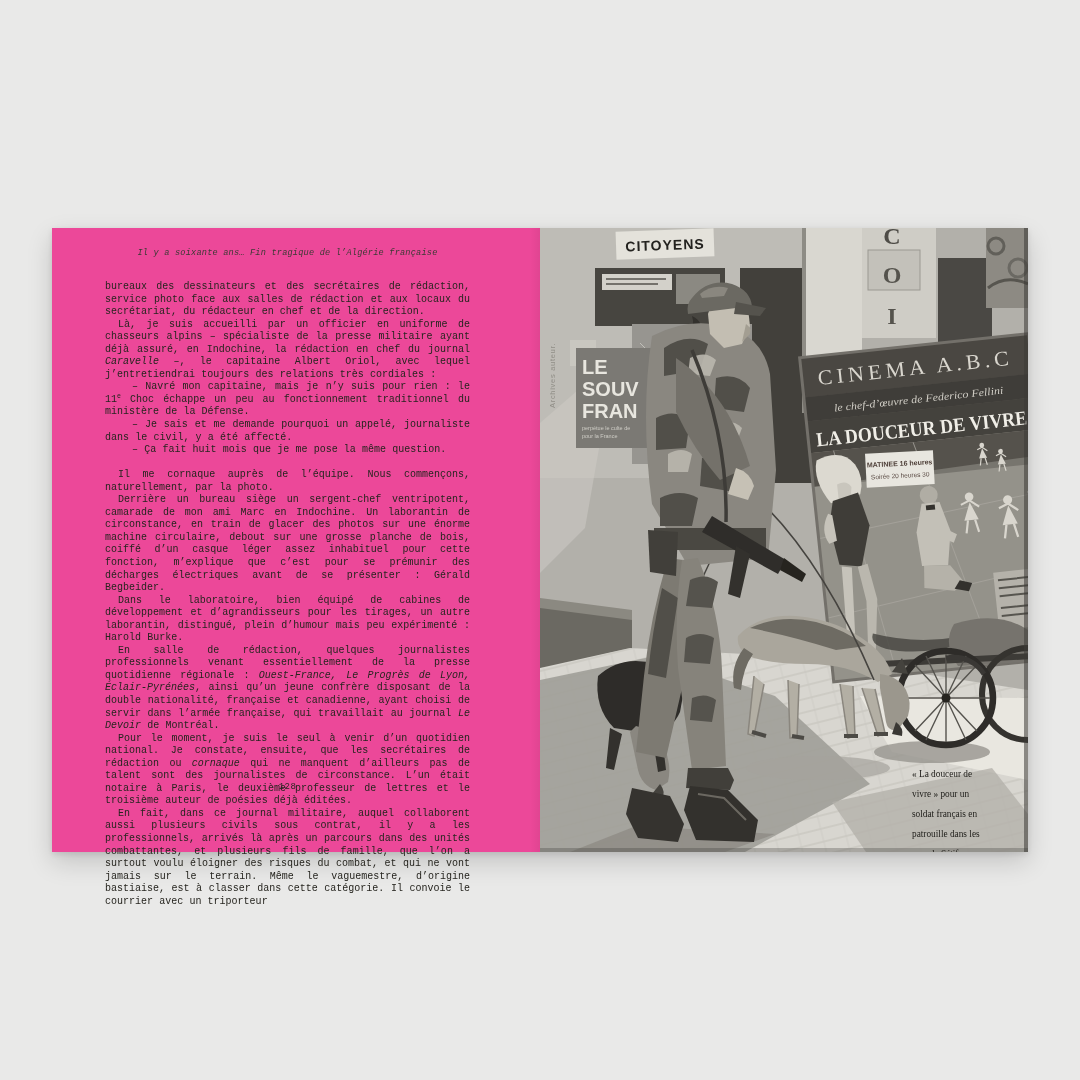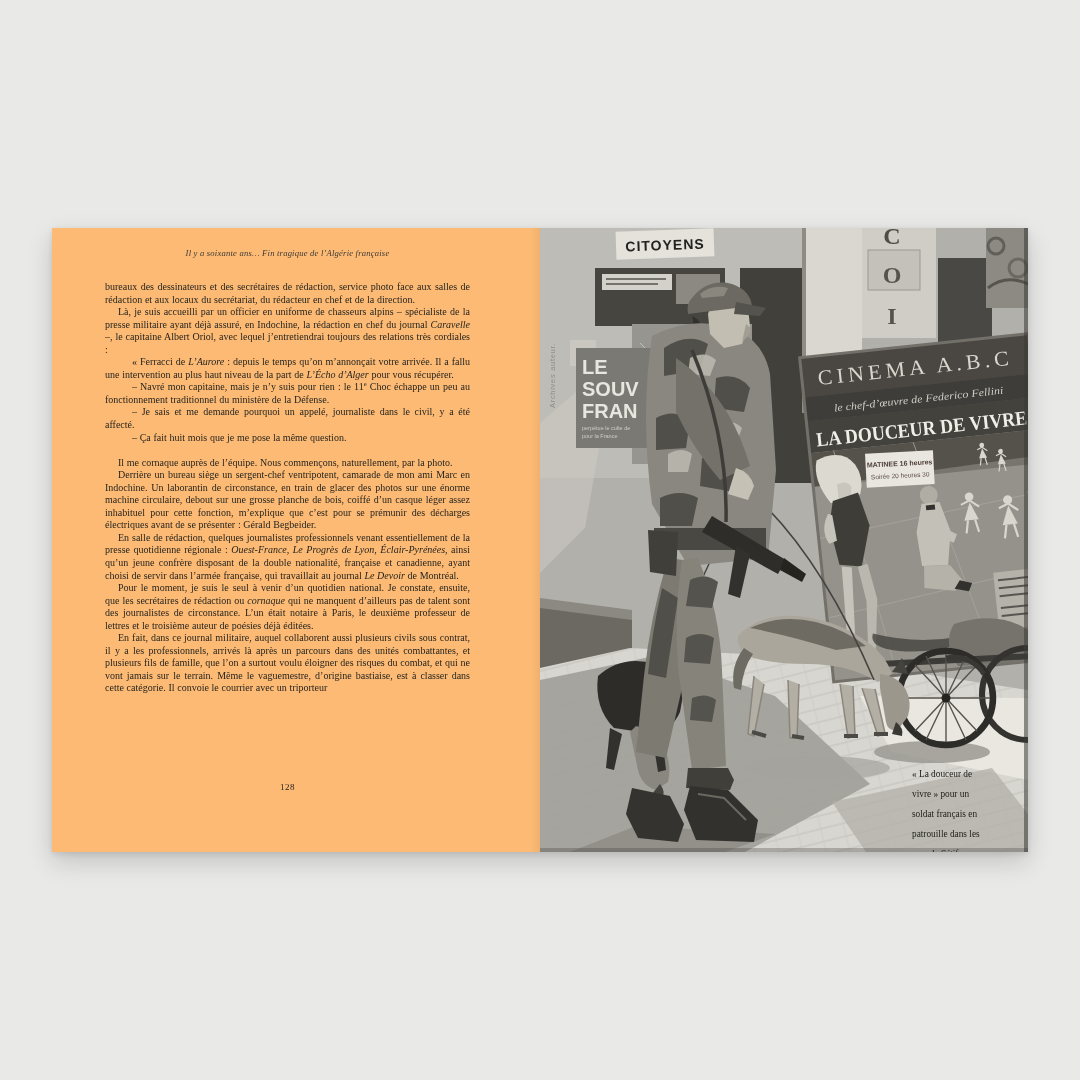--- a/index.html
+++ b/index.html
@@ -1,20 +1,20 @@
 <!DOCTYPE html>
 <html lang="fr"><head>
 <meta charset="utf-8">
 <style>
   html,body{margin:0;padding:0;background:#e9e9e8;}
   .stage{position:relative;width:1080px;height:1080px;background:#e9e9e8;overflow:hidden;
          font-family:"Liberation Serif",serif;}
   .spread{position:absolute;left:52px;top:228px;width:976px;height:624px;
           box-shadow:0 10px 24px rgba(0,0,0,.16), 0 2px 6px rgba(0,0,0,.10);}
-  .page-left{position:absolute;left:0;top:0;width:488px;height:624px;background:#fdba74;}
+  .page-left{position:absolute;left:0;top:0;width:488px;height:624px;background:#ec4899;font-family:Liberation Mono, monospace;}
   .page-left::after{content:"";position:absolute;right:0;top:0;width:10px;height:100%;
           background:linear-gradient(to right,rgba(0,0,0,0),rgba(0,0,0,.05));}
   .page-right{position:absolute;left:488px;top:0;width:488px;height:624px;background:#b9b7b1;overflow:hidden;}
 
   .text-col{position:absolute;left:53px;top:20px;width:365px;color:#26251f;}
   .running-head{text-align:center;font-style:italic;font-size:8.6px;letter-spacing:.2px;
           color:#3b3a34;margin-bottom:23px;white-space:nowrap;}
   .bodytext p{margin:0;text-align:justify;font-size:10px;line-height:12.55px;
           hyphens:auto;-webkit-hyphens:auto;word-spacing:.2px;}
   .bodytext .p-indent{text-indent:13px;}
@@ -38,26 +38,26 @@
 
 <div class="stage">
   <div class="spread">
 
     <div class="page-left">
       <div class="text-col">
         <div class="running-head">Il y a soixante ans… Fin tragique de l’Algérie française</div>
         <div class="bodytext">
             <p class="p-plain"><span>bureaux des dessinateurs et des secrétaires de rédaction, service photo face aux salles de rédaction et aux locaux du secrétariat, du rédacteur en chef et de la direction.</span></p>
             <p class="p-indent"><span>Là, je suis accueilli par un officier en uniforme de chasseurs alpins – spécialiste de la presse militaire ayant déjà assuré, en Indochine, la rédaction en chef du journal </span><i>Caravelle</i><span> –, le capitaine Albert Oriol, avec lequel j’entretiendrai toujours des relations très cordiales :</span></p>
-            <p class="p-dialog"><span>« Ferracci de </span><i>L’Aurore</i><span> : depuis le temps qu’on m’annonçait votre arrivée. Il a fallu une intervention au plus haut niveau de la part de </span><i>L’Écho d’Alger</i><span> pour vous récupérer.</span></p>
             <p class="p-dialog"><span>– Navré mon capitaine, mais je n’y suis pour rien : le 11</span><sup>e</sup><span> Choc échappe un peu au fonctionnement traditionnel du ministère de la Défense.</span></p>
             <p class="p-dialog"><span>– Je sais et me demande pourquoi un appelé, journaliste dans le civil, y a été affecté.</span></p>
             <p class="p-dialog"><span>– Ça fait huit mois que je me pose la même question.</span></p>
             <p class="p-indent p-gap"><span>Il me cornaque auprès de l’équipe. Nous commençons, naturellement, par la photo.</span></p>
             <p class="p-indent"><span>Derrière un bureau siège un sergent-chef ventripotent, camarade de mon ami Marc en Indochine. Un laborantin de circonstance, en train de glacer des photos sur une énorme machine circulaire, debout sur une grosse planche de bois, coiffé d’un casque léger assez inhabituel pour cette fonction, m’explique que c’est pour se prémunir des décharges électriques avant de se présenter : Gérald Begbeider.</span></p>
+            <p class="p-indent"><span>Dans le laboratoire, bien équipé de cabines de développement et d’agrandisseurs pour les tirages, un autre laborantin, distingué, plein d’humour mais peu expérimenté : Harold Burke.</span></p>
             <p class="p-indent"><span>En salle de rédaction, quelques journalistes professionnels venant essentiellement de la presse quotidienne régionale : </span><i>Ouest-France, Le Progrès de Lyon, Éclair-Pyrénées</i><span>, ainsi qu’un jeune confrère disposant de la double nationalité, française et canadienne, ayant choisi de servir dans l’armée française, qui travaillait au journal </span><i>Le Devoir</i><span> de Montréal.</span></p>
             <p class="p-indent"><span>Pour le moment, je suis le seul à venir d’un quotidien national. Je constate, ensuite, que les secrétaires de rédaction ou </span><i>cornaque</i><span> qui ne manquent d’ailleurs pas de talent sont des journalistes de circonstance. L’un était notaire à Paris, le deuxième professeur de lettres et le troisième auteur de poésies déjà éditées.</span></p>
             <p class="p-indent"><span>En fait, dans ce journal militaire, auquel collaborent aussi plusieurs civils sous contrat, il y a les professionnels, arrivés là après un parcours dans des unités combattantes, et plusieurs fils de famille, que l’on a surtout voulu éloigner des risques du combat, et qui ne vont jamais sur le terrain. Même le vaguemestre, d’origine bastiaise, est à classer dans cette catégorie. Il convoie le courrier avec un triporteur</span></p>
           </div>
       </div>
       <div class="folio">128</div>
     </div>
 
     <div class="page-right">
       <svg width="488" height="624" viewBox="0 0 488 624" style="position:absolute;left:0;top:0;" xmlns="http://www.w3.org/2000/svg">

